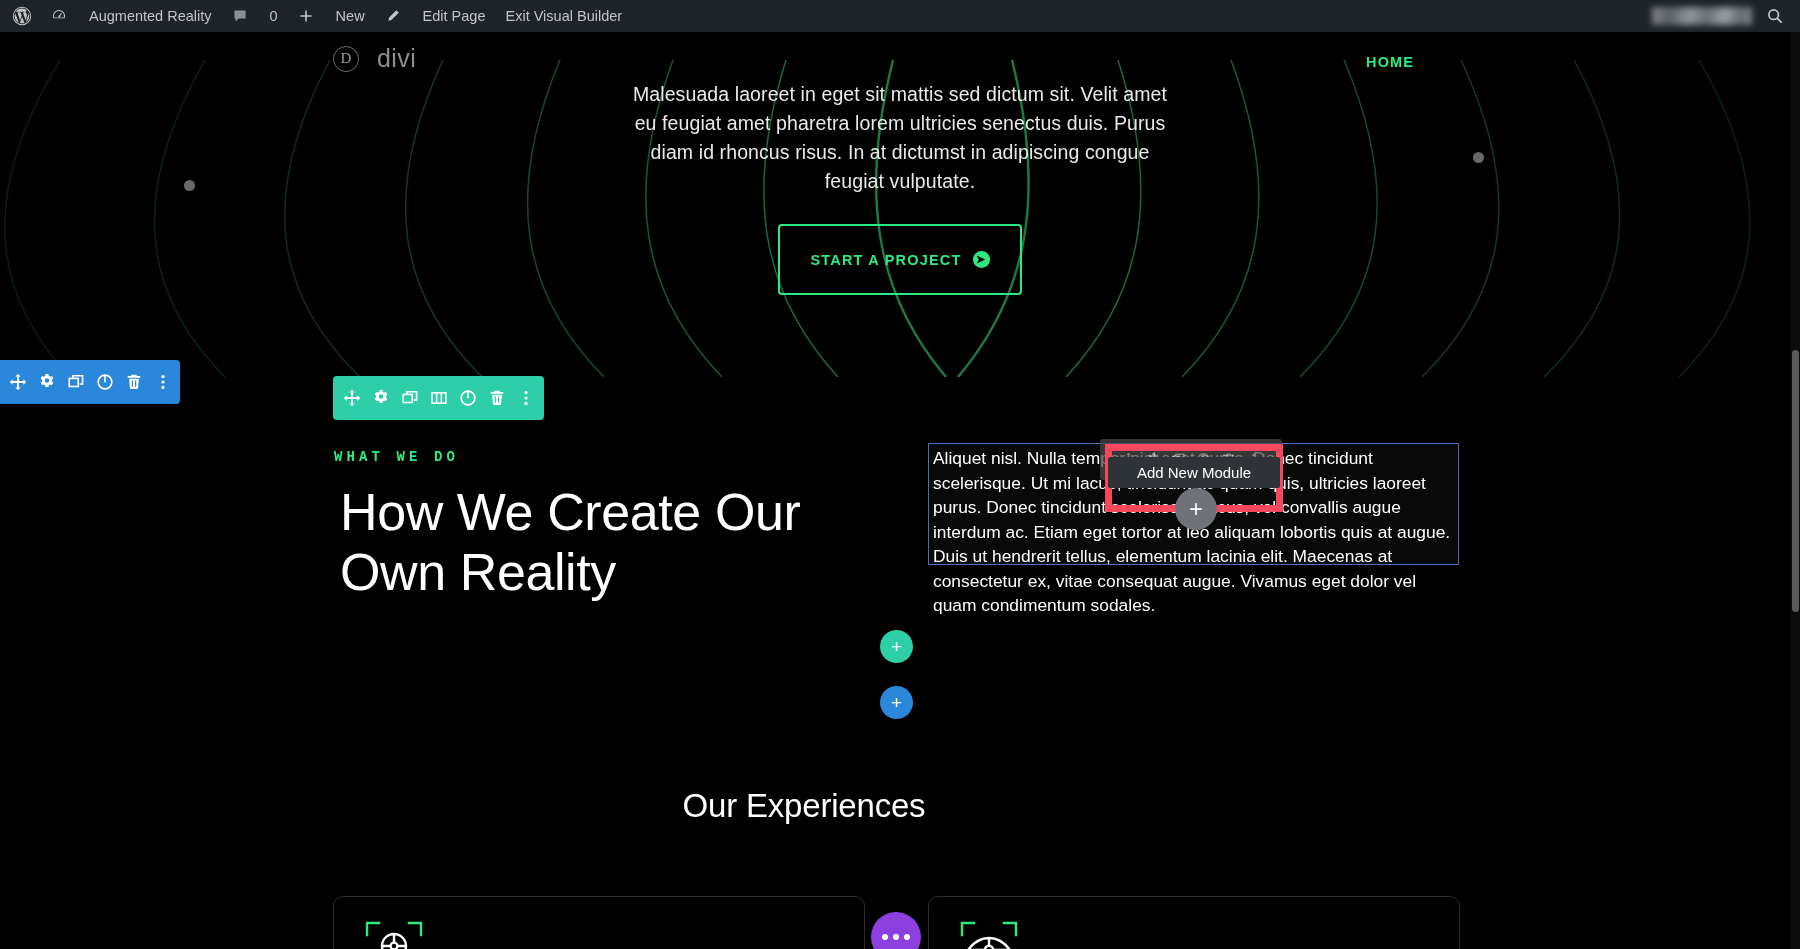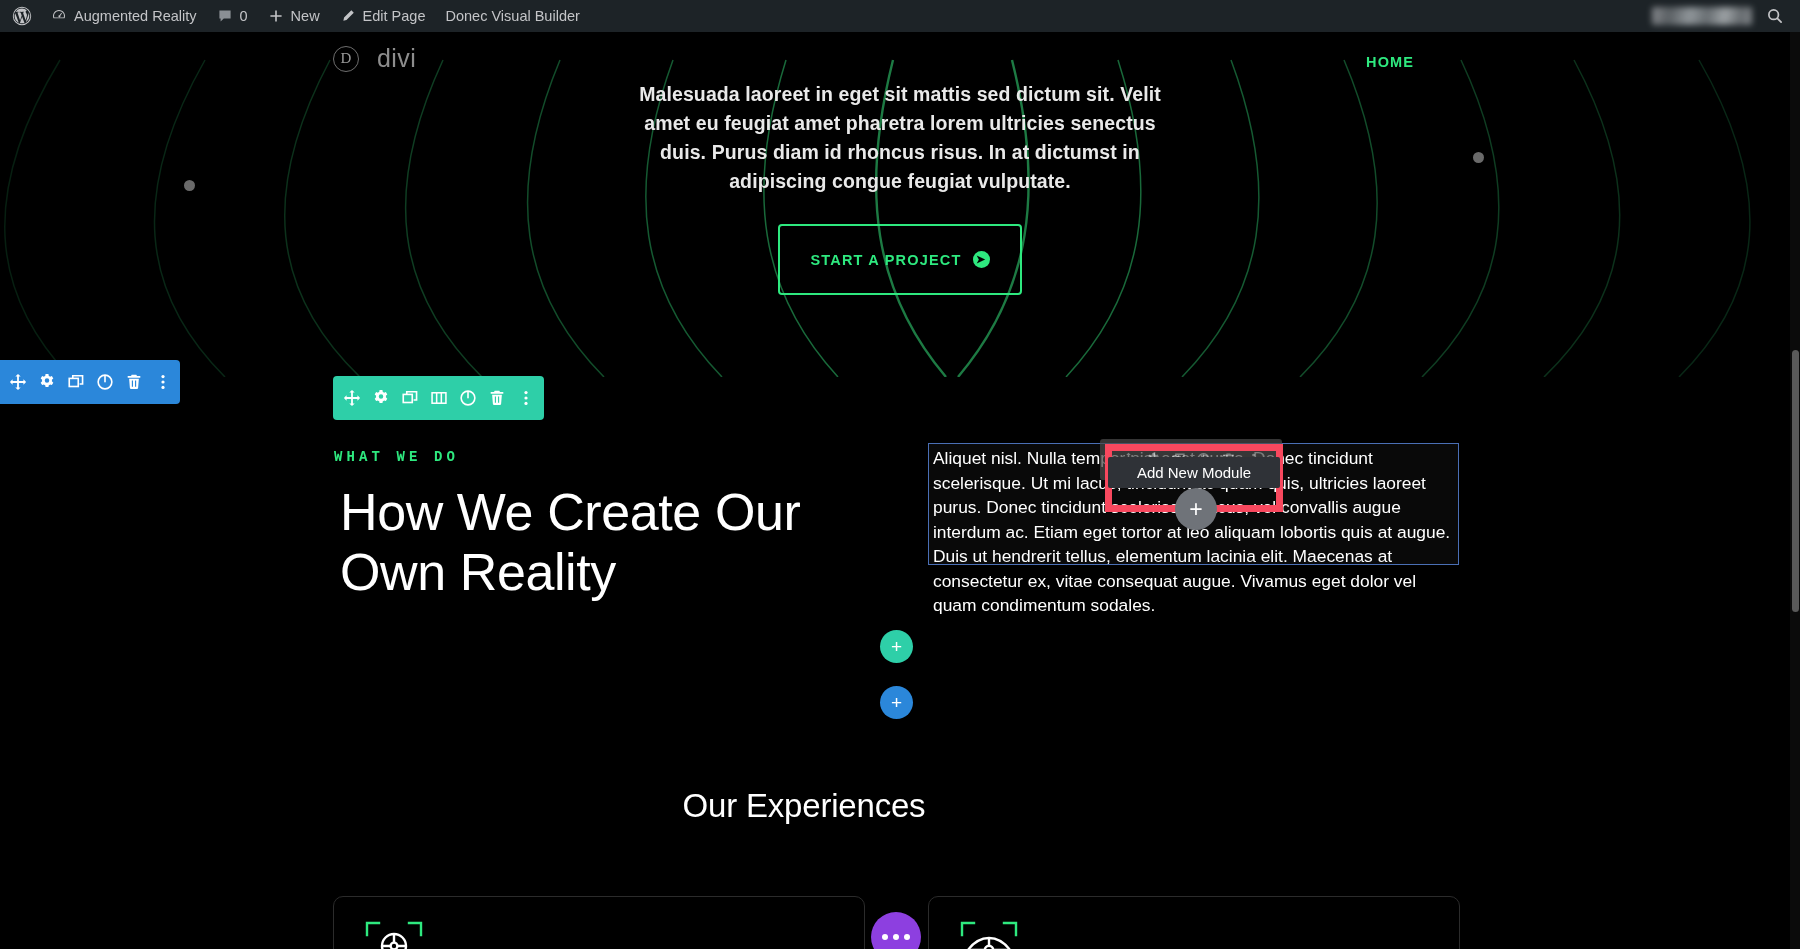--- a/index.html
+++ b/index.html
@@ -12,21 +12,21 @@
   .page { position:relative; width:1800px; height:949px; background:#000; overflow:hidden; }
 
   
   .wpbar {
     position:absolute; left:0; top:0; width:1800px; height:32px;
     background:#1d2327; display:flex; align-items:center;
     font-size:14.5px; color:#c3c4c7; z-index:400;
   }
   .wpbar-left { display:flex; align-items:center; height:32px; }
   .wpbar-item {
-    display:flex; align-items:center; gap:7px; height:32px;
+    display:flex; align-items:center; gap:22px; height:32px;
     padding:0 10px; color:#c3c4c7; cursor:pointer; white-space:nowrap;
   }
   .wpbar-logo { padding:0 9px 0 12px; }
   .wplogo-svg { display:block; }
   .wpbar-right { margin-left:auto; display:flex; align-items:center; height:32px; padding-right:8px; }
   .howdy-blur {
     width:100px; height:18px; margin-right:6px; border-radius:2px;
     background:linear-gradient(100deg,#8f9296 0%,#5f6468 18%,#9aa0a4 38%,#6e7478 55%,#a8adb0 72%,#6b7074 88%,#8e9296 100%);
     filter:blur(3.4px); opacity:.92;
   }
@@ -53,21 +53,20 @@
   .logo-text { font-size:25px; color:#8d8d8d; letter-spacing:.4px;margin-left:12px; }
   .nav { position:absolute; right:0; top:0; width:1484px; display:flex; justify-content:flex-end; padding-right:380px; }
   .nav a { color:#2ee97f; font-size:14.5px; letter-spacing:1.1px; font-weight:600;
            text-decoration:none; padding:22px 6px; cursor:pointer; }
 
   
   .hero-copy {
     position:absolute; left:0; top:48px; width:1800px;
     text-align:center; color:#e9e9e9; font-size:19.5px; line-height:29px;
     letter-spacing:.1px;
-    font-weight:bold;
   }
   .hero-copy p { max-width:560px; margin:0 auto; }
   .cta-wrap { position:absolute; left:0; top:192px; width:1800px; display:flex; justify-content:center; }
   .cta {
     border:2px solid #2ee97f; color:#2ee97f; background:transparent;
     padding:25px 30px; border-radius:4px; font-size:14.5px; font-weight:700;
     letter-spacing:1.2px; display:flex; align-items:center; gap:11px; cursor:pointer;
   }
   .cta-arrow { width:17px; height:17px; border-radius:50%; background:#2ee97f; color:#000;
                display:flex; align-items:center; justify-content:center; font-size:11px; }
@@ -207,21 +206,21 @@
       <div class="wpbar-item">
         <span class="wpicon">
           <svg width="16" height="16" viewBox="0 0 20 20" fill="#c3c4c7">
             <path d="M14.2 2.8l3 3-9.1 9.1-3.9.9.9-3.9 9.1-9.1z"></path>
           </svg>
         </span>
         <span>Edit Page</span>
       </div>
 
       <div class="wpbar-item">
-        <span>Donec Visual Builder</span>
+        <span>Exit Visual Builder</span>
       </div>
     </div>
 
     <div class="wpbar-right">
       <div class="howdy-blur"></div>
       <div class="wpbar-search">
         <span class="wpicon">
           <svg width="18" height="18" viewBox="0 0 20 20" fill="none" stroke="#c3c4c7" stroke-width="1.9">
             <circle cx="8.5" cy="8.5" r="5.3"></circle>
               <path d="M12.6 12.6l4.2 4.2" stroke-linecap="round"></path>

